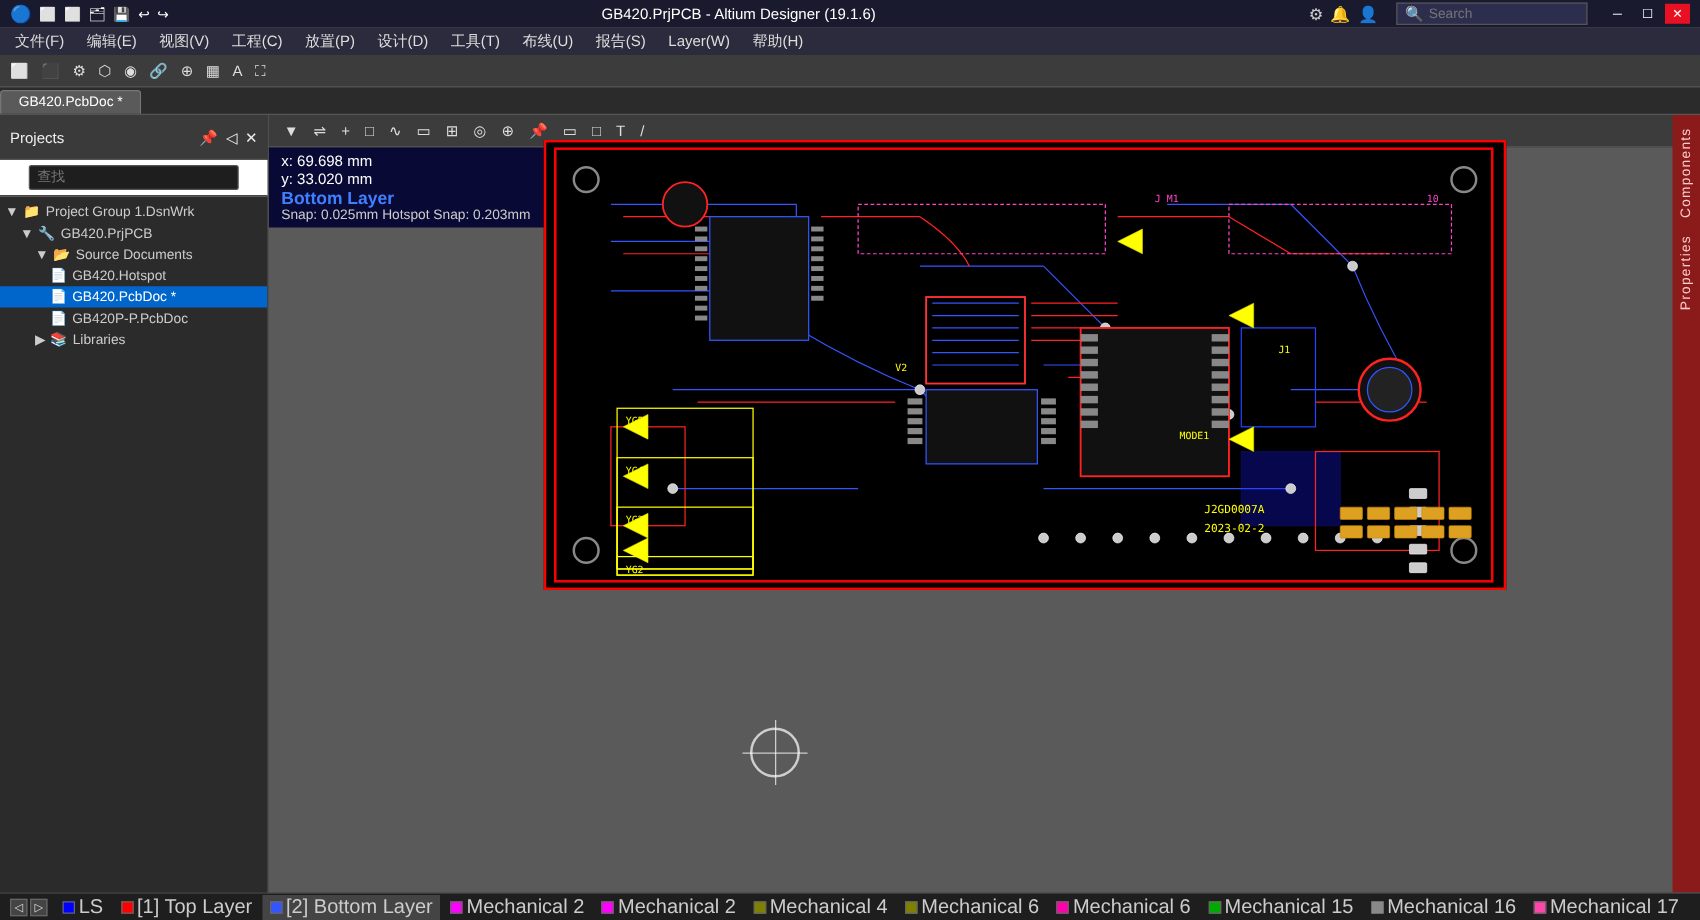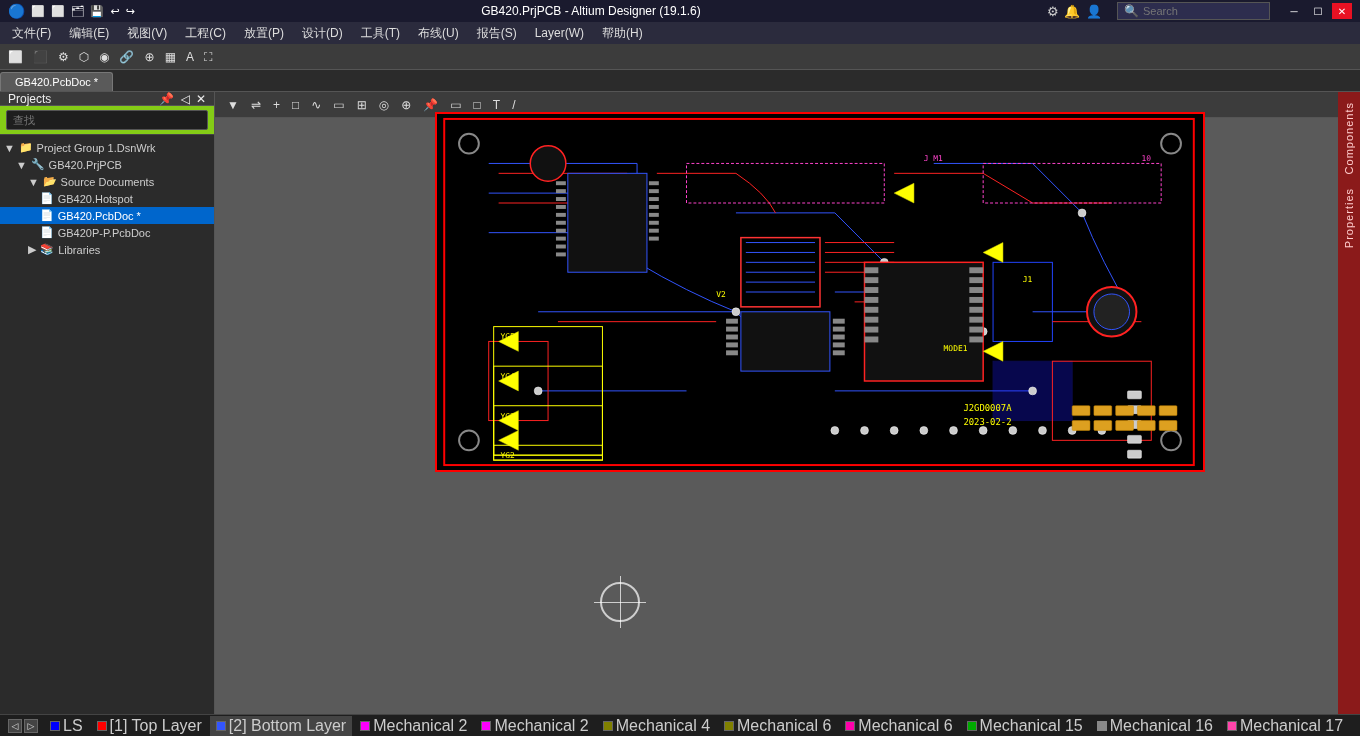--- a/index.html
+++ b/index.html
@@ -60,34 +60,34 @@
 
     
     #left-panel {
       width: 215px;
       background: #2b2b2b;
       display: flex;
       flex-direction: column;
       border-right: 1px solid #555;
     }
     #left-panel-header {
-      height: 14px;
+      height: 36px;
       background: #3a3a3a;
       display: flex;
       align-items: center;
       justify-content: space-between;
       padding: 0 8px;
       font-size: 12px;
       color: #eee;
       border-bottom: 1px solid #555;
     }
     #left-panel-header .panel-controls { display: flex; gap: 6px; cursor: pointer; }
     #search-bar {
-      padding: 4px 6px;
-      background: #84cc16;
+      padding: 4px 23px;
+      background: #ffffff;
       border-bottom: 1px solid #444;
     }
     #search-bar input {
       width: 100%;
       background: #1e1e1e;
       border: 1px solid #555;
       color: #ddd;
       padding: 3px 6px;
       font-size: 11px;
       border-radius: 2px;
@@ -442,20 +442,26 @@
       <span class="toolbar-icon">⊞</span>
       <span class="toolbar-icon">◎</span>
       <span class="toolbar-icon">⊕</span>
       <span class="toolbar-icon">📌</span>
       <span class="toolbar-icon">▭</span>
       <span class="toolbar-icon">□</span>
       <span class="toolbar-icon">T</span>
       <span class="toolbar-icon">/</span>
     </div>
 
+    <div id="coord-bar" style="top:26px;">
+      <div>x: 69.698 mm</div>
+      <div>y: 33.020 mm</div>
+      <div class="bottom-layer">Bottom Layer</div>
+      <div class="snap-info">Snap: 0.025mm Hotspot Snap: 0.203mm</div>
+    </div>
 
     <div id="pcb-board">
       <svg id="pcb-svg" viewBox="0 0 770 360" xmlns="http://www.w3.org/2000/svg">
 
         <rect width="770" height="360" fill="#000"></rect>
 
         <rect x="5" y="5" width="758" height="350" fill="none" stroke="#ff0000" stroke-width="2"></rect>
 
         <g stroke="#3355ff" fill="none" stroke-width="1">
 

